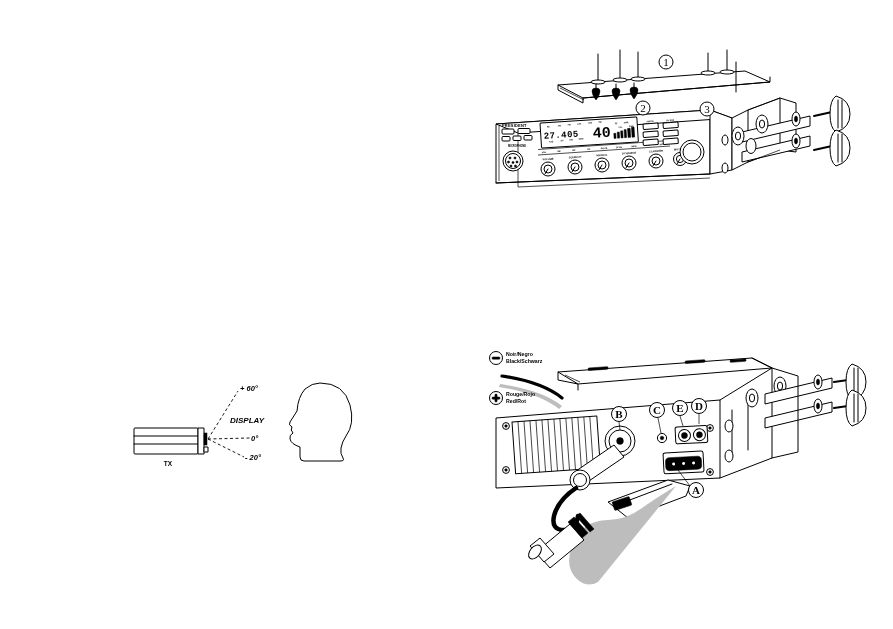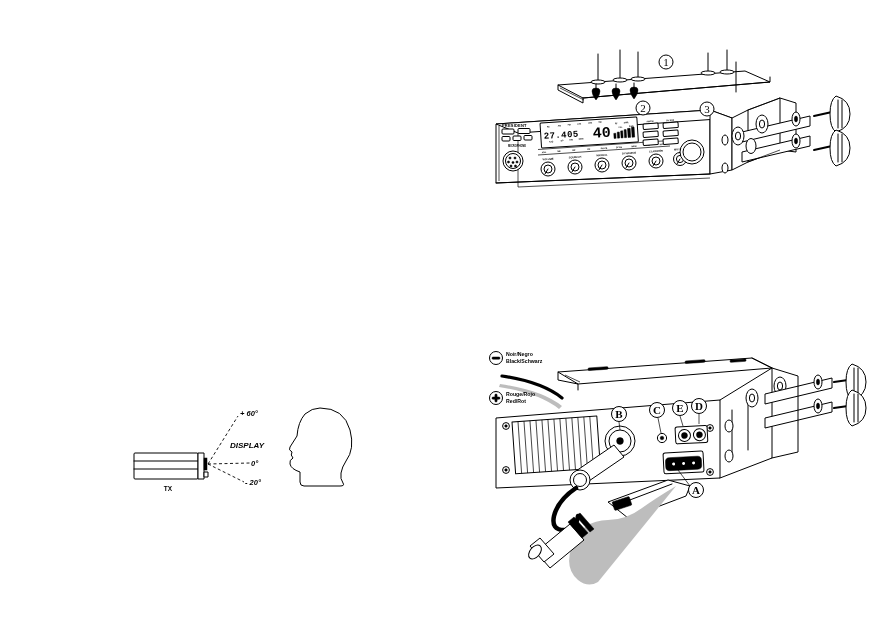--- a/index.html
+++ b/index.html
@@ -258,21 +258,21 @@
         <circle class="fill-w" cx="163" cy="68" r="7"></circle>
         <text class="callout-num" x="163" y="72">2</text>
       </g>
       <g>
         <circle class="fill-w" cx="227" cy="69" r="7"></circle>
         <text class="callout-num" x="227" y="73">3</text>
       </g>
     </svg>
   </div>
 
-  <div class="fig" style="left:120px;top:396px;width:235px;height:112px;">
+  <div class="fig" style="left:120px;top:371px;width:235px;height:112px;">
     <svg width="235" height="112" viewBox="0 0 235 112">
 
       <g>
         <rect class="fill-w" x="14" y="57" width="64" height="26" rx="1"></rect>
         <path class="ln" d="M14 65 L78 65 M14 73 L78 73"></path>
         <rect class="fill-w" x="78" y="57" width="6" height="26"></rect>
         <rect class="fill-k" x="84" y="62" width="3" height="12"></rect>
         <rect class="fill-w" x="84" y="76" width="4" height="5"></rect>
       </g>
       <text class="tx-lbl" x="48" y="95">TX</text>

